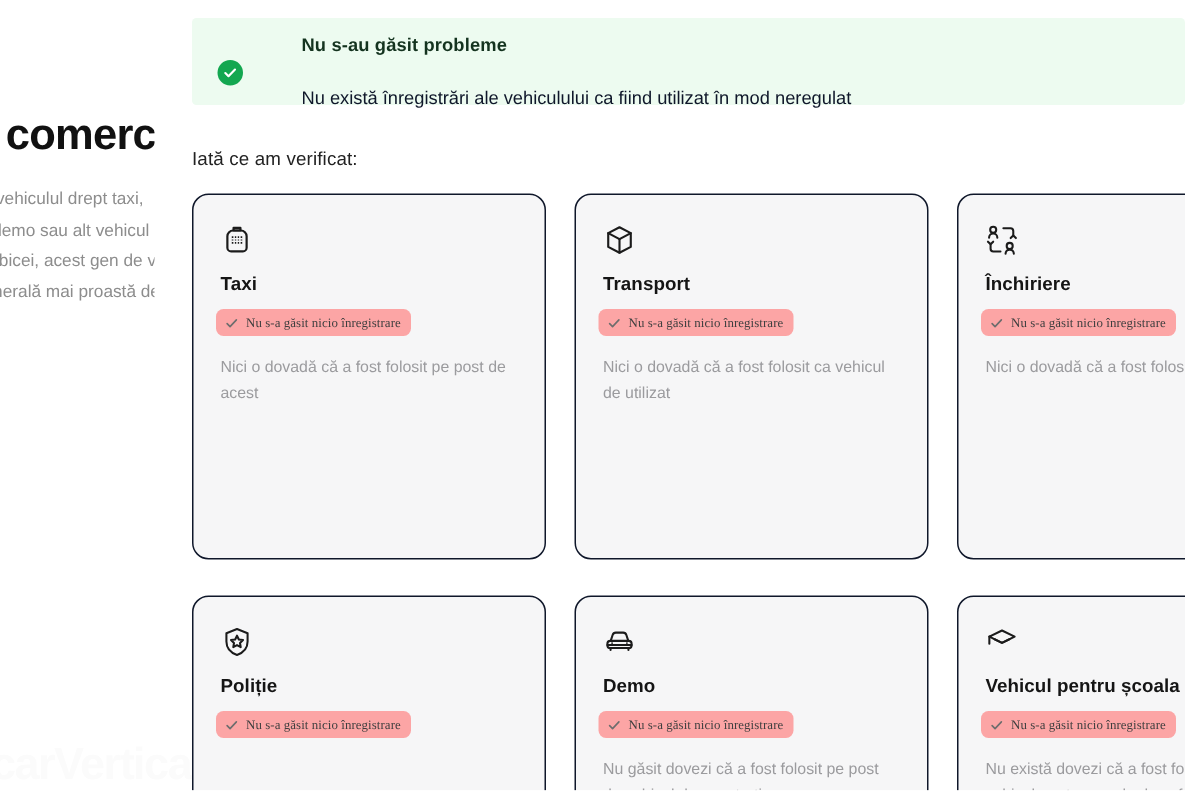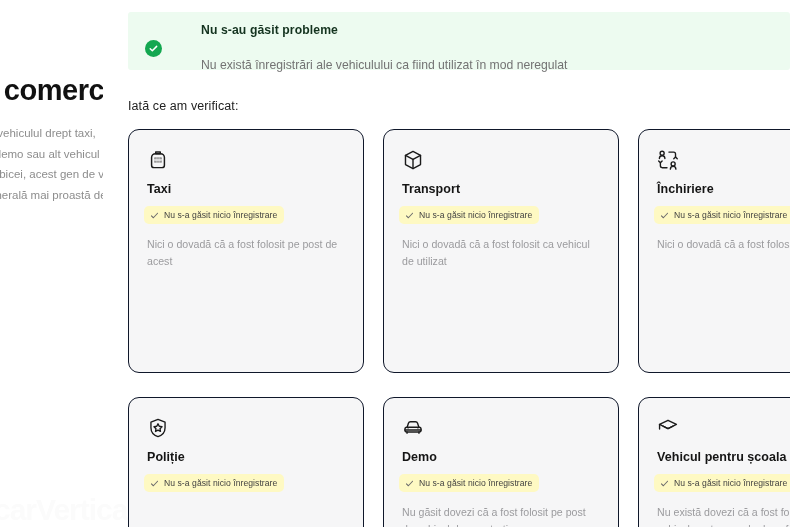--- a/index.html
+++ b/index.html
@@ -114,21 +114,21 @@
   .banner-text { margin-left: 14px; padding-top: 0px; }
   .banner-title {
     font-size: 12.2px;
     font-weight: bold;
     color: #14331f;
     line-height: 1.2;
     letter-spacing: 0.1px;
   }
   .banner-desc {
     font-size: 12.2px;
-    color: #737373;
+    color: #0f172a;
     margin-top: 20px;
     line-height: 1.2;
   }
 
   
   .section-heading {
     position: absolute;
     left: 0;
     top: 99px;
     font-size: 12.5px;
@@ -172,23 +172,24 @@
     letter-spacing: 0.05px;
     white-space: nowrap;
   }
   .card-badge {
     display: inline-flex;
     align-items: center;
     gap: 5px;
     margin-top: 10px;
     margin-left: -3px;
     padding: 4px 7px 4px 6px;
-    background: #fef9c3;
+    background: #fca5a5;
     border-radius: 5px;
     white-space: nowrap;
+    font-family: Liberation Serif, serif;
   }
   .card-badge .chk {
     flex: 0 0 auto;
     width: 9px;
     height: 9px;
     color: #6d6d6d;
     display: block;
   }
   .card-badge .chk svg { display: block; width: 9px; height: 9px; }
   .card-badge .badge-label {

